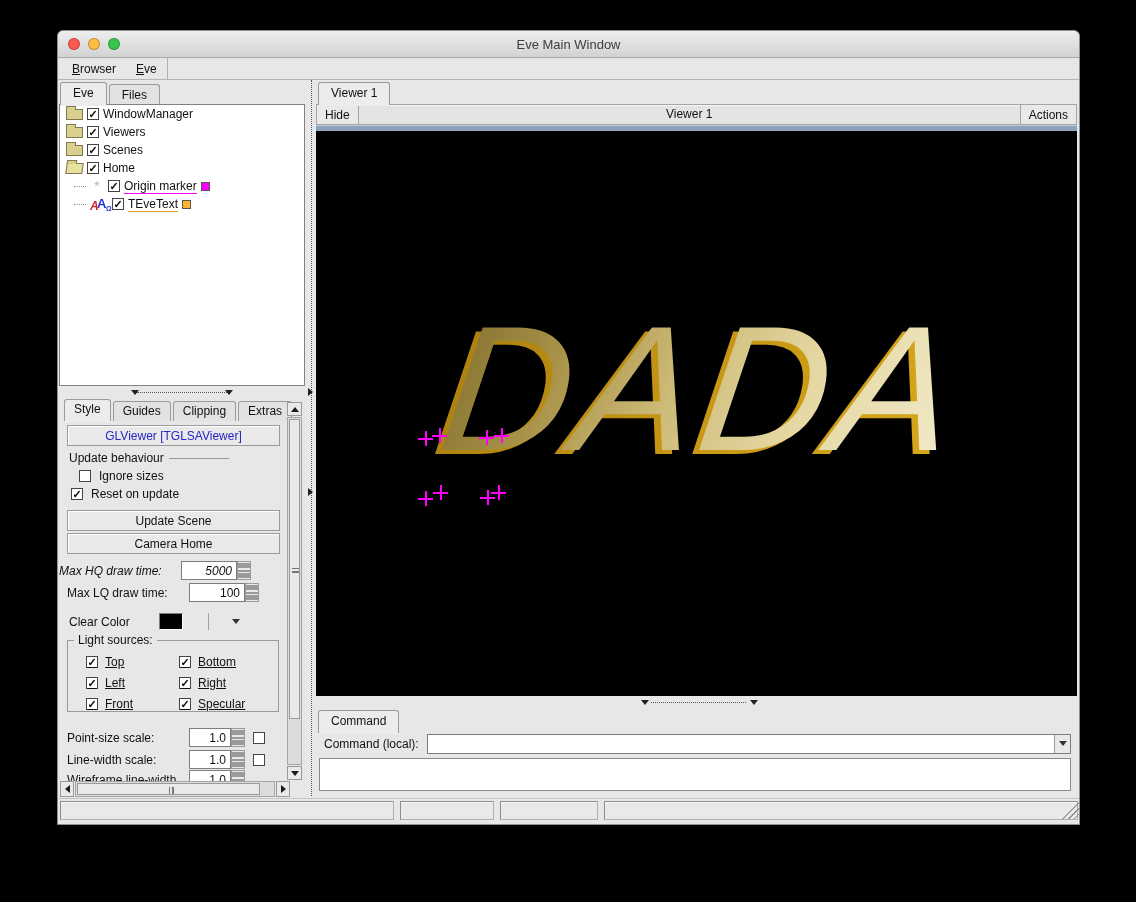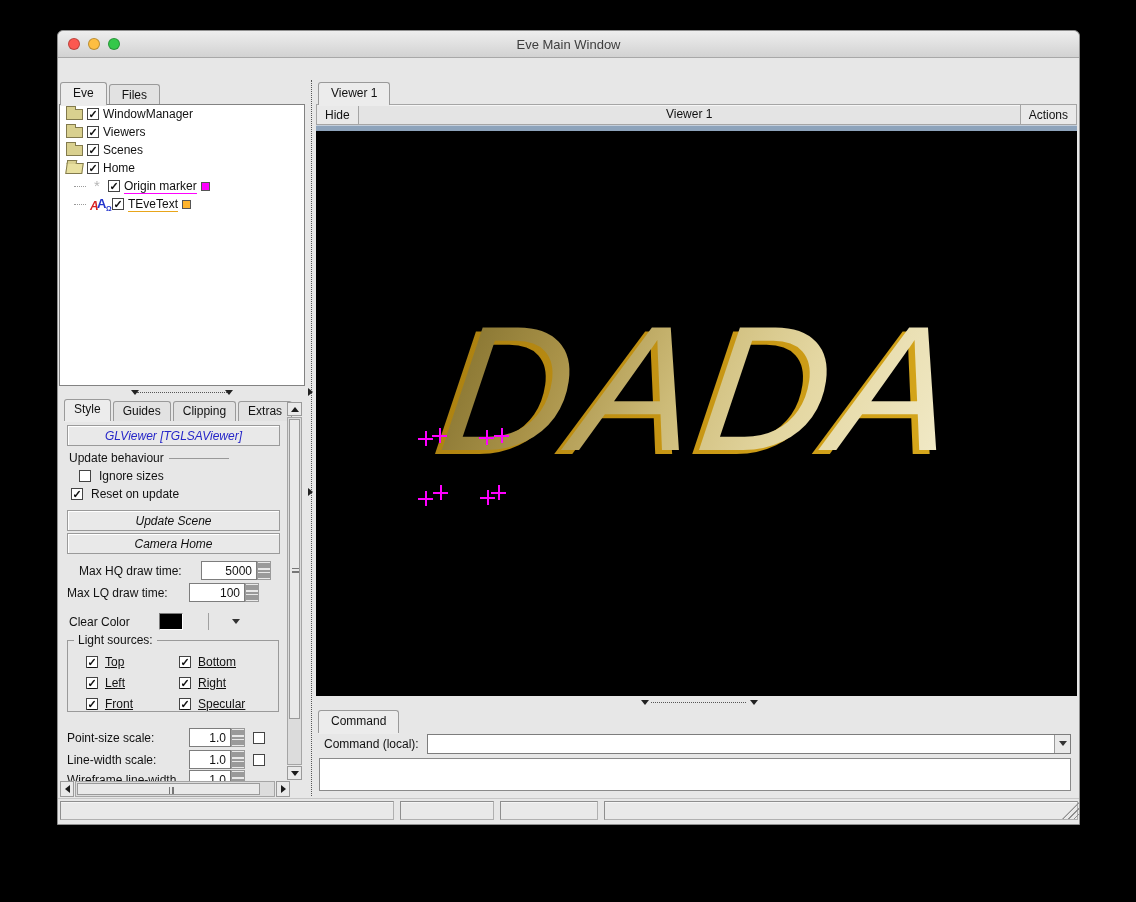--- a/index.html
+++ b/index.html
@@ -23,21 +23,21 @@
   .menu-items { display:flex; align-items:center; padding-left:4px; border-right:1px solid #b0b0b0; }
   .menu-item { padding:0 10px; font-size:12px; }
   .menu-item u { text-decoration:underline; }
 
   
   .tab { display:inline-block; padding:3px 12px 3px 12px; background:#e2e2e2;
          border:1px solid #9a9a9a; border-bottom:none; border-radius:3px 3px 0 0;
          margin-right:2px; position:relative; top:2px; font-size:12px; height:28px; }
   .tab.active { background:#ececec; top:0; height:23px; z-index:3; box-shadow:0 1px 0 #ececec; }
   .btn { background:#e9e9e9; border:1px solid #9a9a9a; box-shadow:inset 1px 1px 0 #ffffff;
-         text-align:center; font-size:12px; display:flex; align-items:center; justify-content:center;font-style:italic; }
+         text-align:center; font-size:12px; display:flex; align-items:center; justify-content:center; }
   .sunken { background:#fff; border:1px solid #fff; border-top-color:#7d7d7d; border-left-color:#7d7d7d; }
   .cb { width:12px; height:12px; background:#fff; border:1px solid #444; display:inline-flex;
         align-items:center; justify-content:center; font-size:11px; font-weight:bold; line-height:10px;
         flex:none; }
   .tri { width:0; height:0; display:inline-block; }
   .tri-up    { border-left:4px solid transparent; border-right:4px solid transparent; border-bottom:5px solid #1a1a1a; }
   .tri-down  { border-left:4px solid transparent; border-right:4px solid transparent; border-top:5px solid #1a1a1a; }
   .tri-left  { border-top:4px solid transparent; border-bottom:4px solid transparent; border-right:5px solid #1a1a1a; }
   .tri-right { border-top:4px solid transparent; border-bottom:4px solid transparent; border-left:5px solid #1a1a1a; }
   .chev { position:absolute; width:0; height:0; }
@@ -167,20 +167,26 @@
 
   <div class="titlebar">
     <div class="lights">
       <div class="light l-red"></div>
       <div class="light l-yellow"></div>
       <div class="light l-green"></div>
     </div>
     <div class="title-text">Eve Main Window</div>
   </div>
 
+  <div class="menubar">
+    <div class="menu-items" id="menu-items">
+        <span class="menu-item"><u>B</u>rowser</span>
+        <span class="menu-item"><u>E</u>ve</span>
+      </div>
+  </div>
 
   <div class="left-tabs" id="left-tabs"><span class="tab active">Eve</span><span class="tab">Files</span></div>
 
   <div class="tree-box" id="tree-box">
       <div class="tree-row">
         <span class="folder"></span>
         <span class="cb">✓</span>
         <span class="tree-label">WindowManager</span>
       </div>
       <div class="tree-row">
@@ -240,21 +246,21 @@
     <div class="sb-row cb-row" style="top:65px;" id="upd-check-1">
         <span class="cb">✓</span>
         <span>Reset on update</span>
       </div>
     <div class="sb-row" style="top:111px;">
       <div class="btn" style="margin-left:8px;width:213px;height:21px">Camera Home</div>
     </div>
     <div class="sb-row" style="top:88px;">
       <div class="btn" style="margin-left:8px;width:213px;height:21px">Update Scene</div>
     </div>
-    <div class="sb-row" style="top: 139px; padding-left: 20px;" id="draw-field-0">
+    <div class="sb-row" style="top: 139px; padding-left: 0; font-style: italic;" id="draw-field-0">
         <span style="width: 122px;">Max HQ draw time:</span>
         <span class="spin-entry" style="width: 56px;">5000</span>
         <span class="spin-btns">
           <span>
             <span class="tri tri-up"></span>
           </span>
           <span>
             <span class="tri tri-down"></span>
           </span>
         </span>

